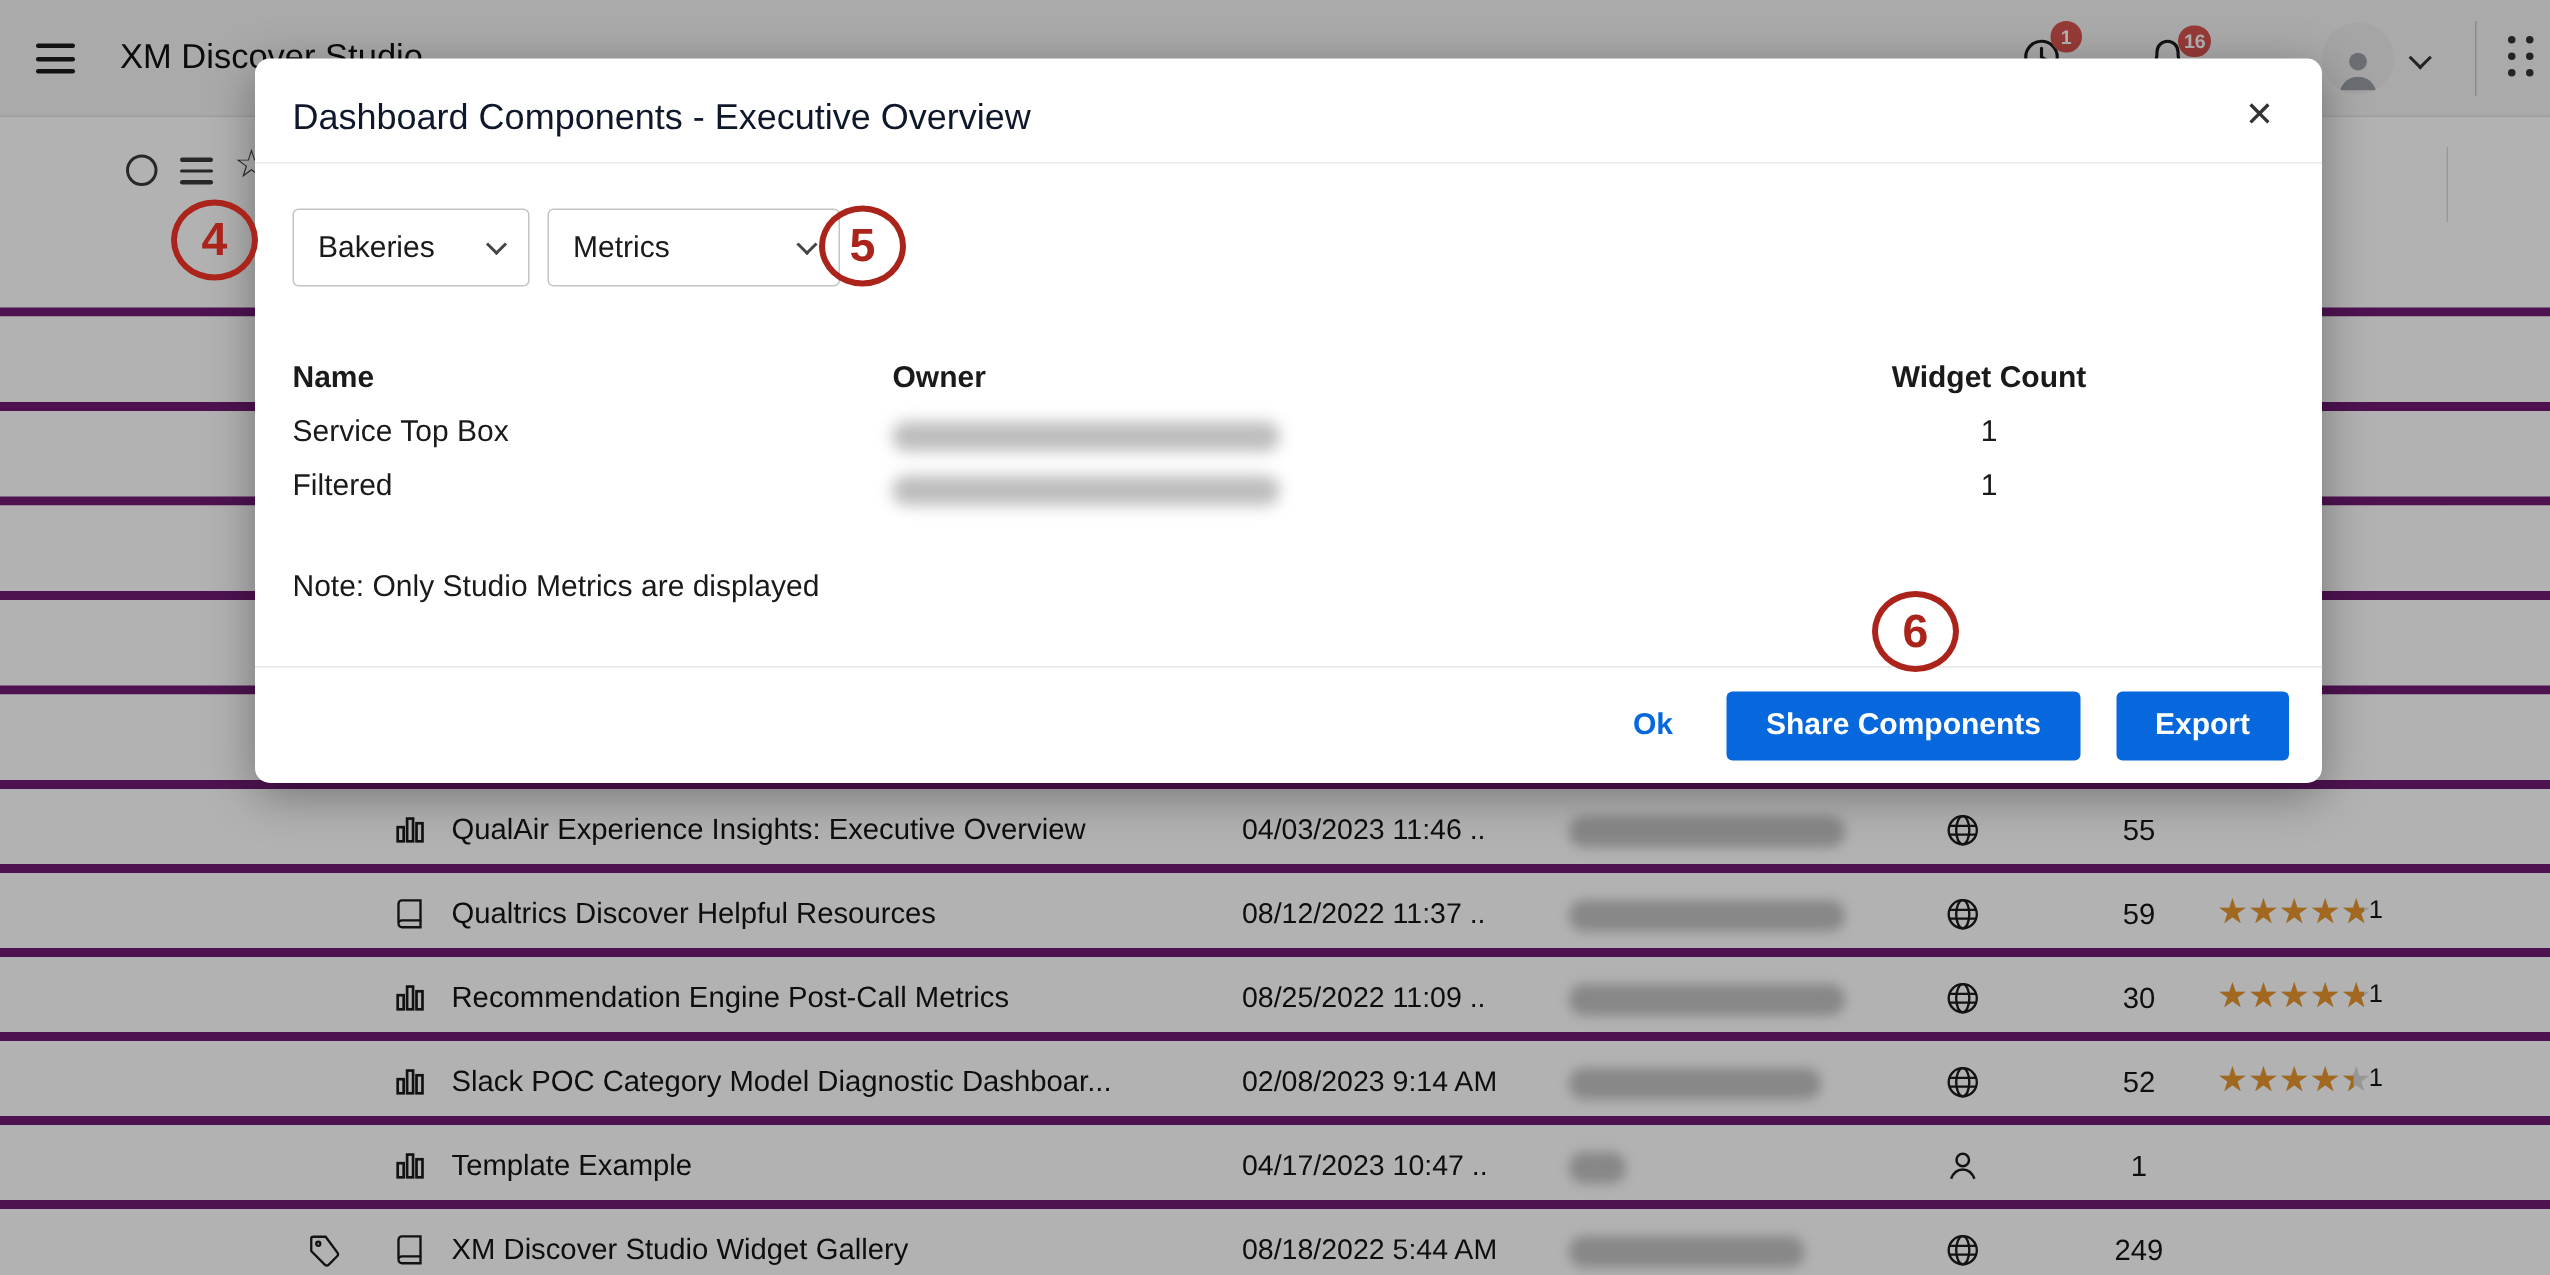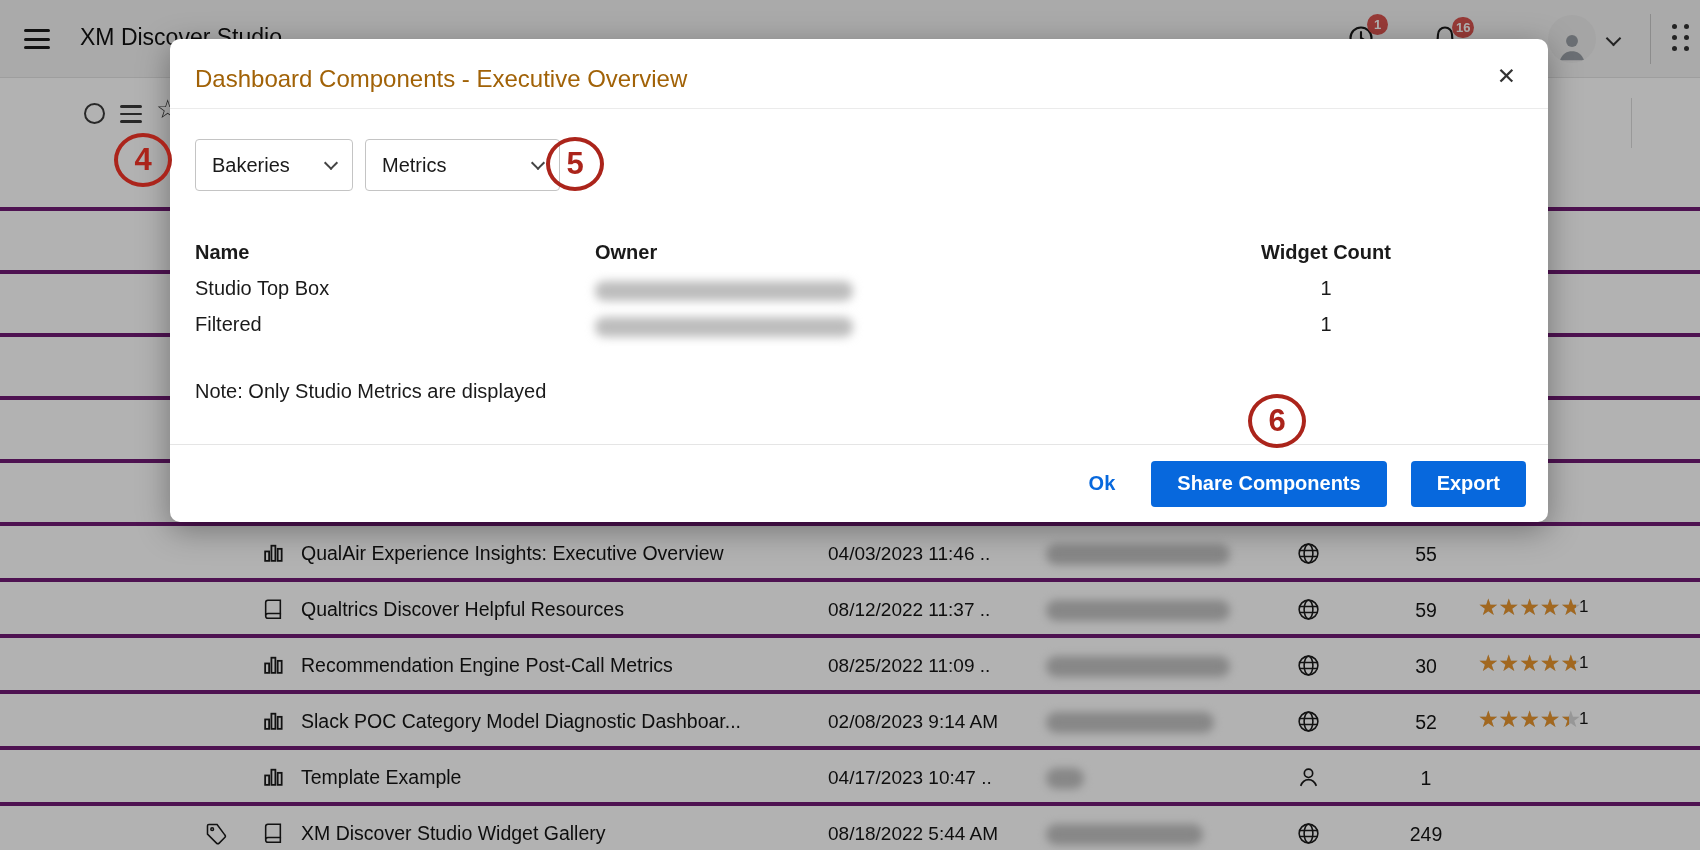--- a/index.html
+++ b/index.html
@@ -25,21 +25,21 @@
   .grid-dots { position:absolute; left:1672px; top:24px; width:18px; display:grid; grid-template-columns:repeat(2,6px); gap:6px; cursor:pointer; }
   .grid-dots i { width:5px; height:5px; background:#333; border-radius:50%; }
 
   .list-toolbar { position:absolute; top:78px; left:0; width:1700px; height:70px; background:#fff; }
   .sel-circle { position:absolute; left:84px; top:25px; width:21px; height:21px; border:2px solid #3a3a3a; border-radius:50%; cursor:pointer; }
   .menu-lines { position:absolute; left:120px; top:27px; width:22px; display:flex; flex-direction:column; gap:5px; cursor:pointer; }
   .menu-lines i { display:block; height:2.6px; background:#3a3a3a; border-radius:2px; }
   .star-tool { position:absolute; left:156px; top:16px; font-size:26px; color:#3a3a3a; cursor:pointer; }
 
   .bg-list { position:absolute; top:148px; left:0; width:1700px; z-index:0; }
-  .bg-row { border-bottom:4px solid #701a75; position:relative; width:1700px; background:#fff; }
+  .bg-row { border-bottom:6px solid #701a75; position:relative; width:1700px; background:#fff; }
   .bg-row.sp { height:63px; }
   .bg-row.item { height:56px; cursor:pointer; }
   .cell { position:absolute; white-space:nowrap; }
   .cell-tagicon { left:205px; top:16px; }
   .cell-typeicon { left:262px; top:16px; }
   .cell-name { left:301px; top:16px; font-size:19.5px; color:#151515; }
   .cell-date { left:828px; top:17px; font-size:19px; color:#151515; }
   .cell-blur { left:1046px; top:18px; height:21px; background:#c2c2c2; filter:blur(4px); border-radius:10px; }
   .cell-vis { left:1296px; top:15px; }
   .cell-count { left:1386px; top:17px; width:80px; text-align:center; font-size:19.5px; }
@@ -47,21 +47,21 @@
   .stars-wrap { position:relative; display:inline-block; white-space:nowrap; }
   .stars-fill { position:absolute; left:0; top:0; width:0; overflow:hidden; color:var(--star-orange,#e8962e); white-space:nowrap; }
   .rating-count { font-size:17px; color:#151515; position:relative; top:-3px; margin-left:-2px; }
   .col-divider { position:absolute; left:1631px; top:98px; width:1px; height:752px; background:#dcdcdc; z-index:0; }
 
   
   .overlay { position:absolute; inset:0; background:rgba(0,0,0,0.30); z-index:10; }
 
   
   .modal { position:absolute; left:170px; top:39px; width:1378px; height:483px; background:#fff; border-radius:10px; box-shadow:0 8px 32px rgba(0,0,0,0.35); z-index:20; }
-  .modal-title { position:absolute; left:25px; top:26px; font-size:24px; font-weight:400; color:#a16207; }
+  .modal-title { position:absolute; left:25px; top:26px; font-size:24px; font-weight:400; color:#0f172a; }
   .modal-close { position:absolute; right:32px; top:24px; font-size:23px; color:#333; background:none; border:none; cursor:pointer; }
   .modal-hdiv { position:absolute; left:0; top:69px; width:100%; height:1px; background:#ebebeb; }
   .dropdown { position:absolute; top:100px; height:52px; border:1px solid #c4c4c4; border-radius:4px; background:#fff; display:flex; align-items:center; justify-content:space-between; padding:0 16px; font-size:20px; color:#1a1a1a; cursor:pointer; }
   .dropdown .chev { width:10px; height:10px; border-width:0 2px 2px 0; border-style:solid; border-color:#444; margin-top:-5px; }
   .dd-project { left:25px; width:158px; }
   .dd-type { left:195px; width:195px; }
   .cmp-h { position:absolute; font-size:20px; font-weight:700; color:#1a1a1a; }
   .cmp-c { position:absolute; font-size:20px; color:#1a1a1a; }
   .colx-name { left:25px; }
   .colx-owner { left:425px; }
@@ -299,21 +299,21 @@
     </div>
     <div class="dropdown dd-type">
       <span>Metrics</span>
       <span class="chev"></span>
     </div>
 
     <span class="cmp-h colx-name rowy-h">Name</span>
     <span class="cmp-h colx-owner rowy-h">Owner</span>
     <span class="cmp-h colx-count rowy-h">Widget Count</span>
 
-    <span class="cmp-c colx-name rowy-1">Studio Top Box</span>
+    <span class="cmp-c colx-name rowy-1">Service Top Box</span>
     <span class="cmp-blur" style="top:242px"></span>
     <span class="cmp-c colx-count rowy-1">1</span>
 
     <span class="cmp-c colx-name rowy-2">Filtered</span>
     <span class="cmp-blur" style="top:278px"></span>
     <span class="cmp-c colx-count rowy-2">1</span>
 
     <p class="note">Note: Only Studio Metrics are displayed</p>
 
     <div class="modal-footer">

